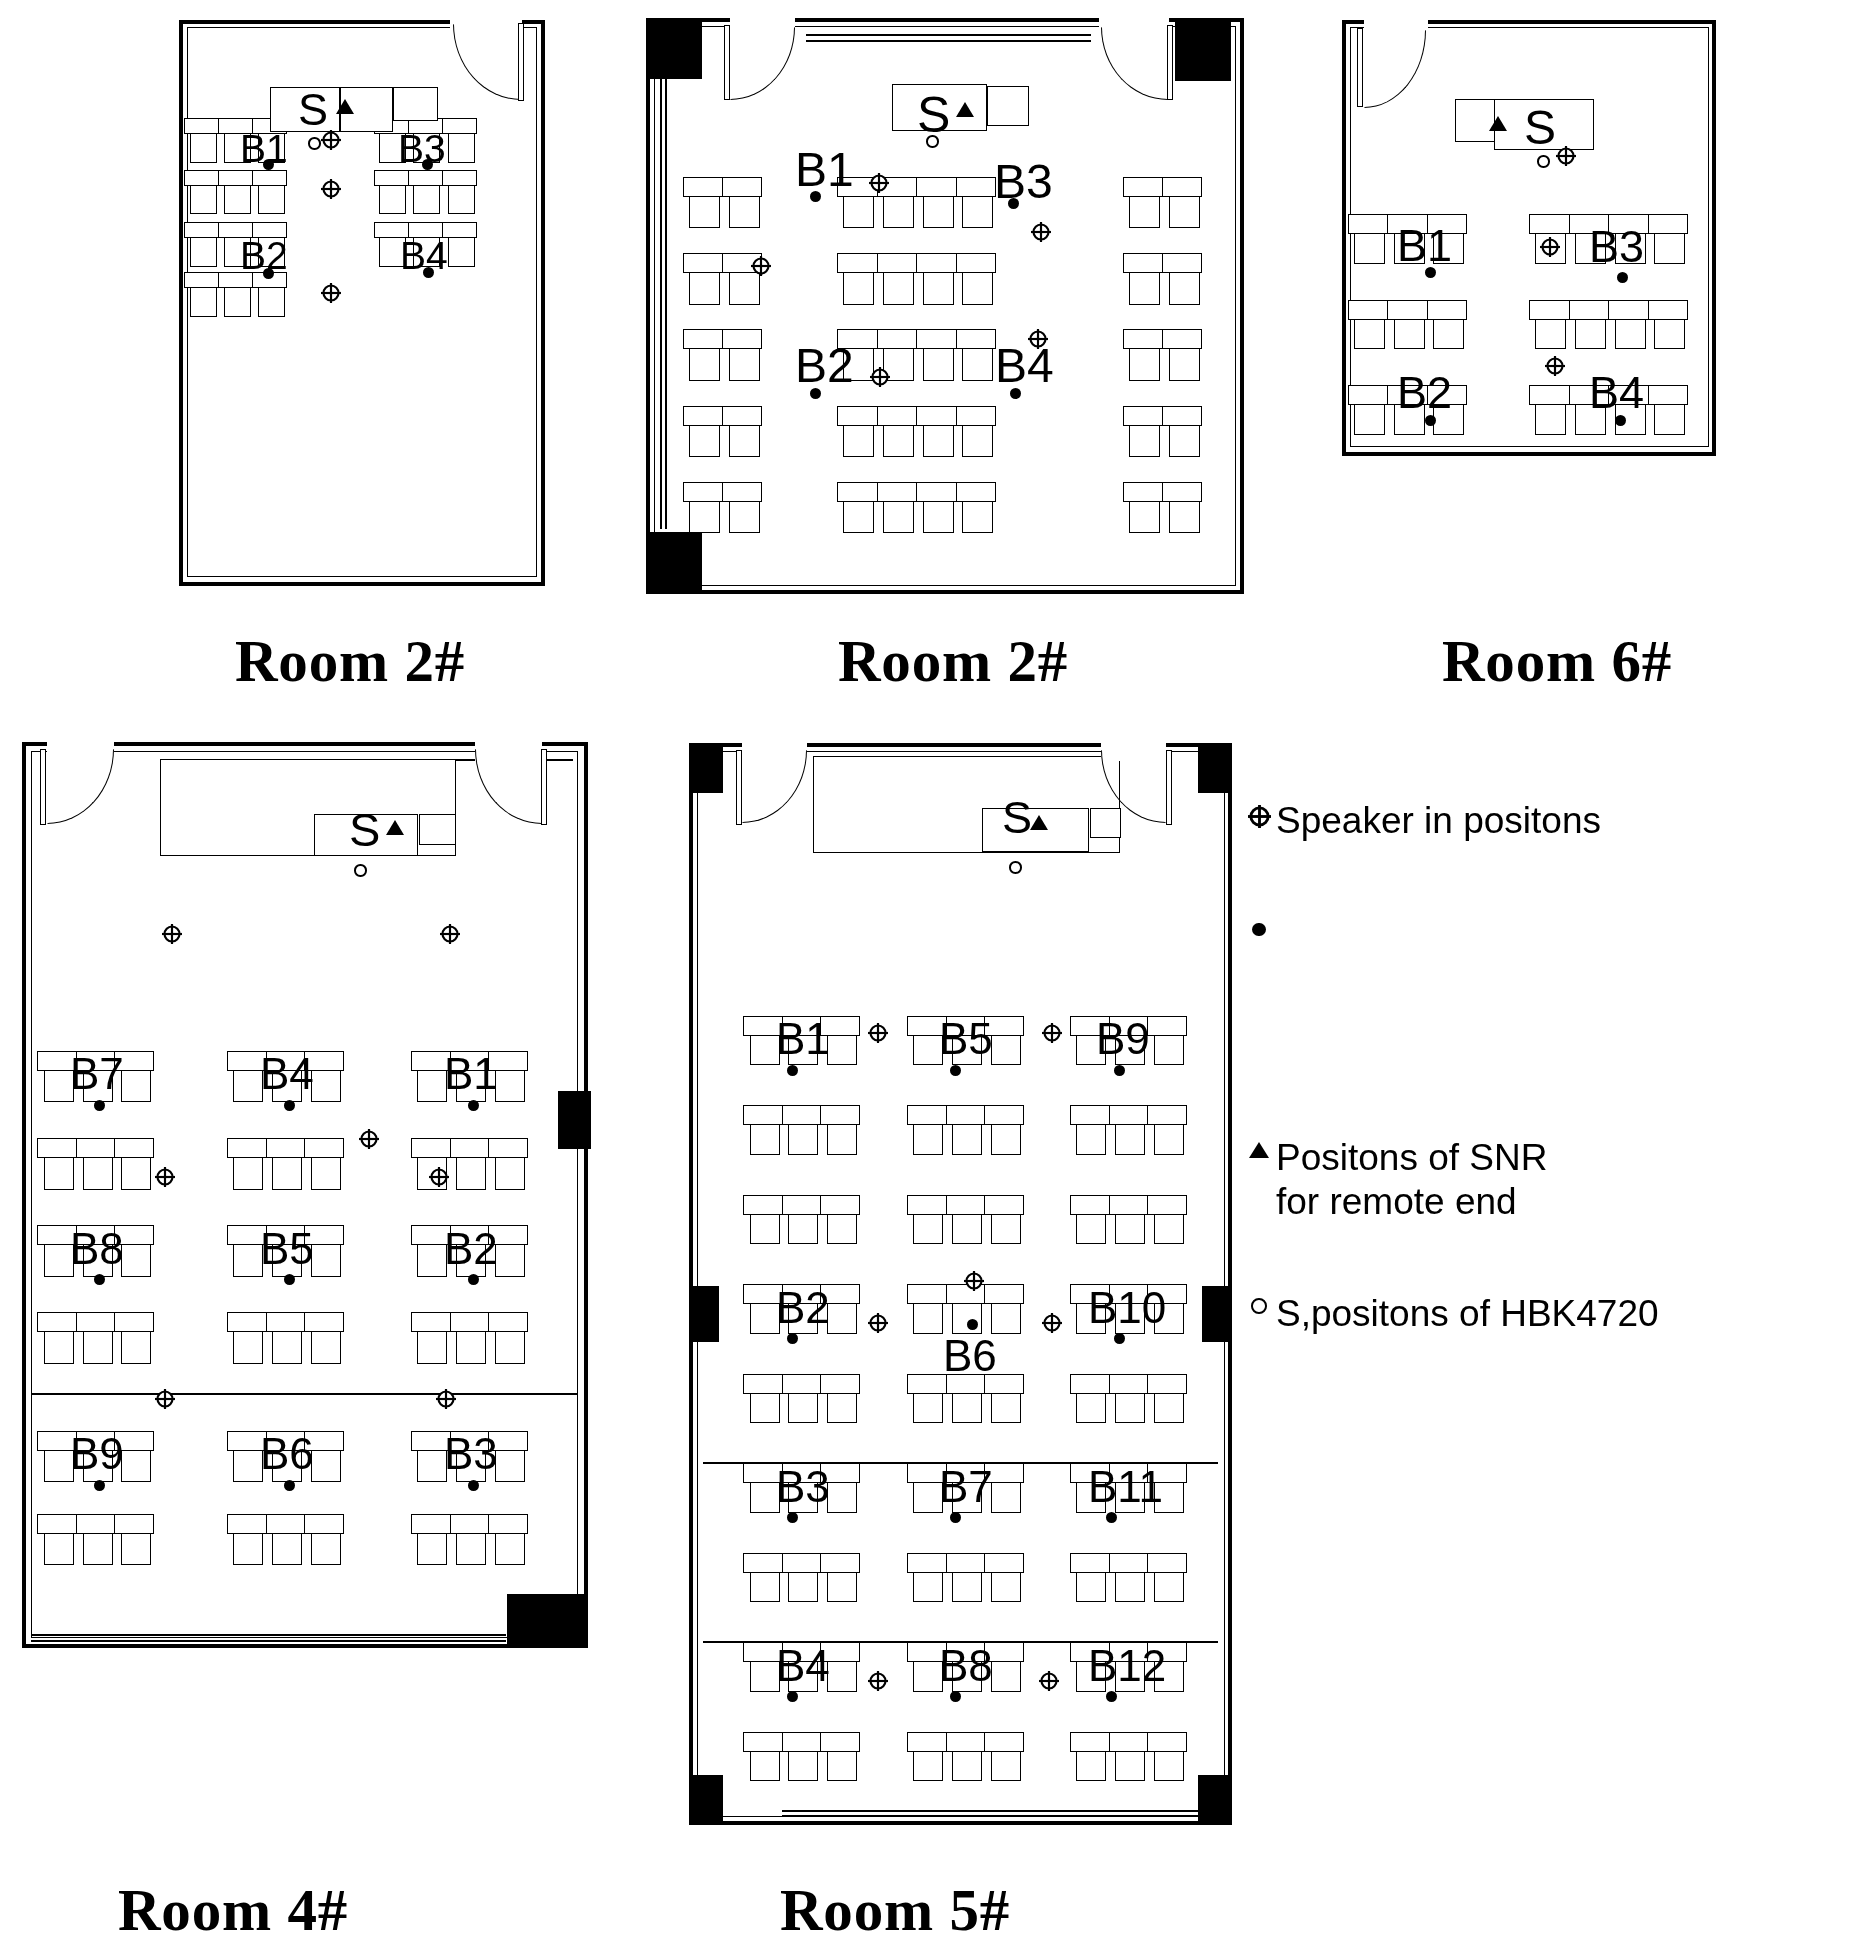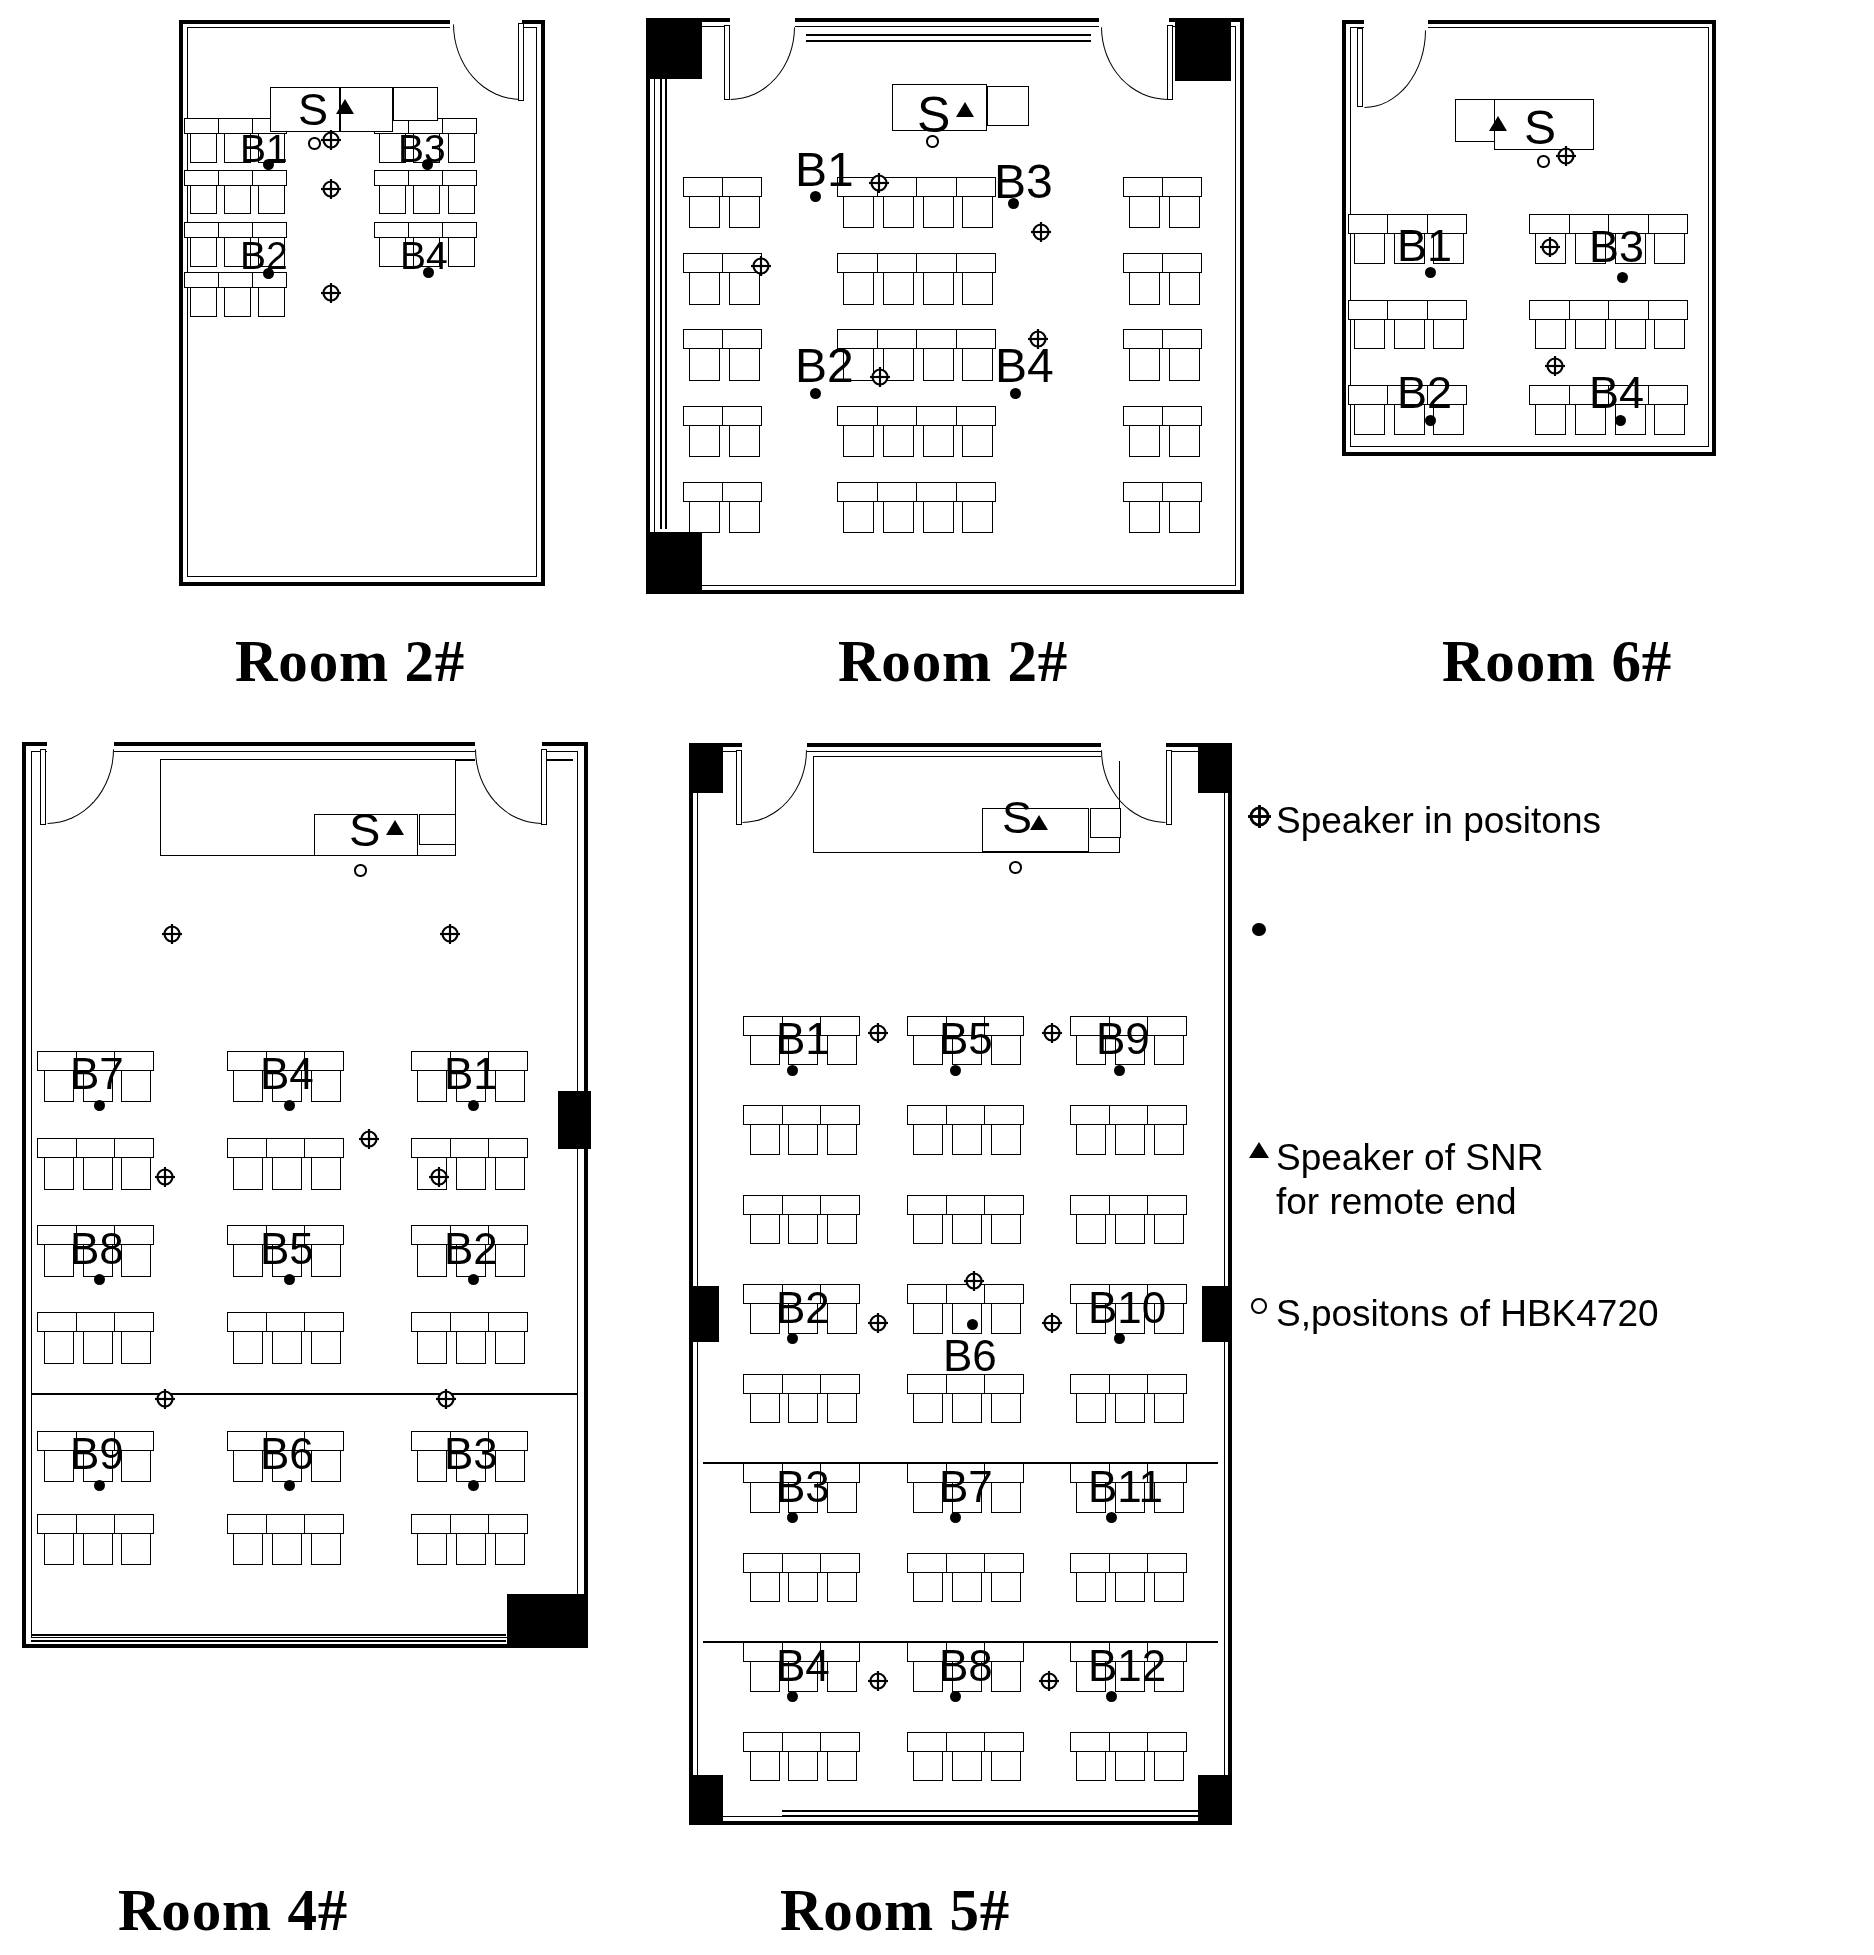--- a/index.html
+++ b/index.html
@@ -917,21 +917,21 @@
           <span class="bdot"></span>
         </span>
       <div class="lg-text">
       </div>
     </div>
     <div class="lg-item" style="left:1242px;top:1136px;">
       <span class="lg-sym">
           <span class="tri"></span>
         </span>
       <div class="lg-text">
-        <div>Speaker of SNR</div>
+        <div>Positons of SNR</div>
         <div>for remote end</div>
       </div>
     </div>
     <div class="lg-item" style="left:1242px;top:1292px;">
       <span class="lg-sym">
           <span class="ring"></span>
         </span>
       <div class="lg-text">
         <div>S,positons of HBK4720</div>
       </div>

